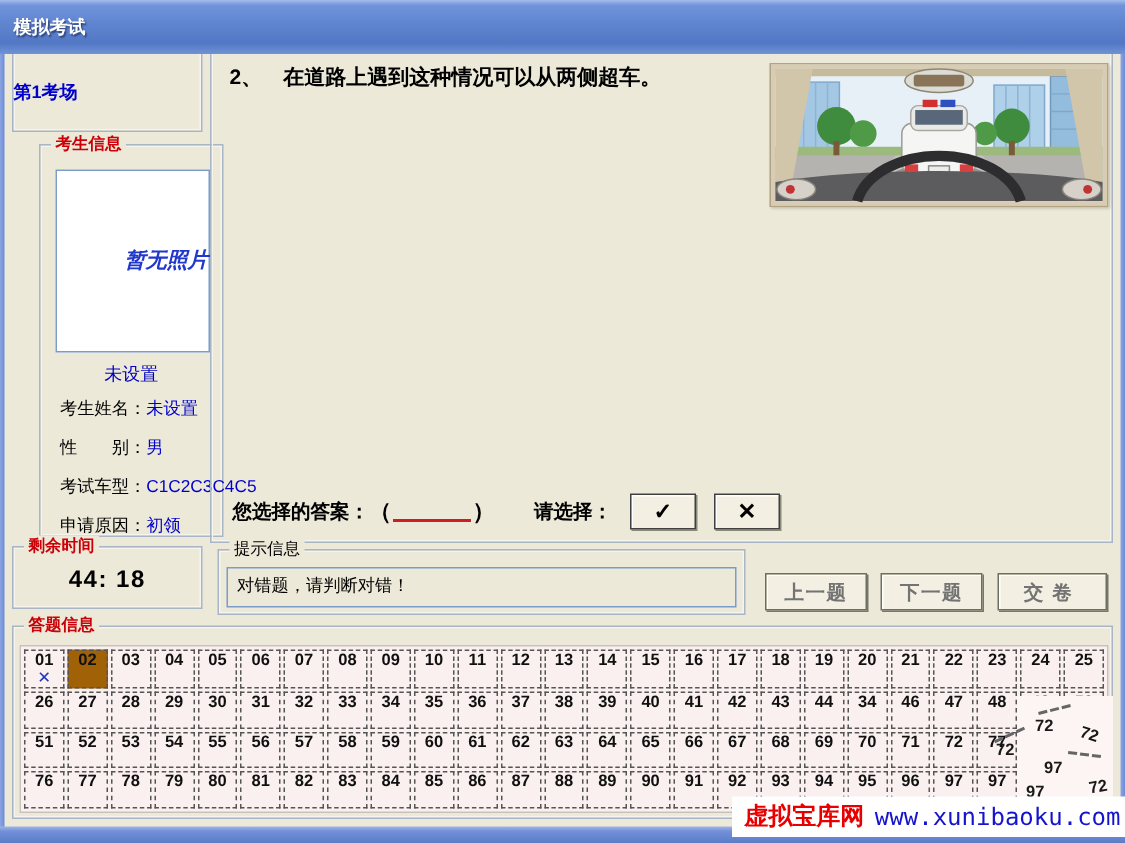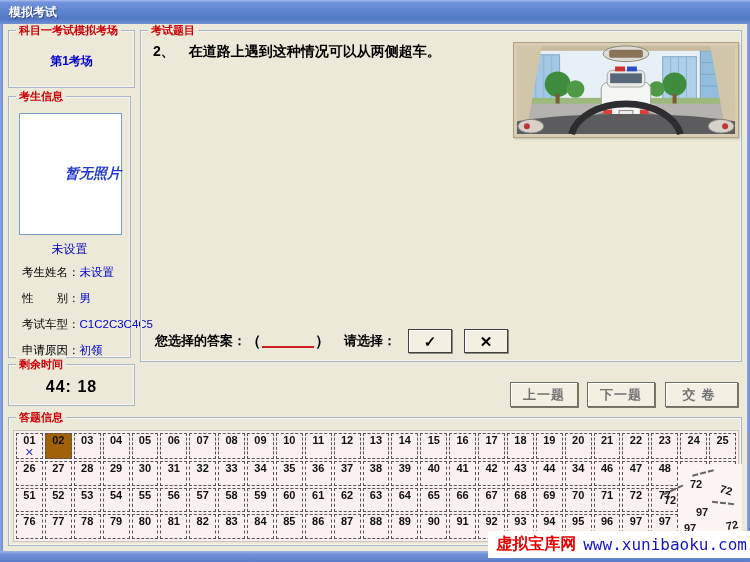--- a/index.html
+++ b/index.html
@@ -1,21 +1,21 @@
 <!DOCTYPE html>
 <html><head>
 <meta charset="utf-8">
 <style>
   *{margin:0;padding:0;box-sizing:border-box}
   html,body{width:750px;height:562px;overflow:hidden;
     font-family:"Liberation Sans","DejaVu Sans",sans-serif;background:#ece9d8}
   .window{position:relative;width:750px;height:562px;background:#ece9d8}
 
   
-  .titlebar{position:absolute;left:0;top:0;right:0;height:24px;
+  .titlebar{position:absolute;left:0;top:0;right:0;height:36px;
     background:linear-gradient(180deg,#a6bcec 0%,#7093da 10%,#5f84d0 45%,#5277c4 80%,#7092d6 100%);
     display:flex;align-items:center;padding-left:9px;z-index:30}
   .titlebar .title{color:#fff;font-weight:bold;font-size:12px;text-shadow:1px 1px 1px #30457c}
   .close-btn{position:absolute;right:5px;top:3px;width:21px;height:18px;border-radius:3px;
     background:linear-gradient(180deg,#e0a4a4,#c06c6c);border:1px solid #f0d6d6;
     color:#fff;font-weight:bold;font-size:12px;line-height:16px;text-align:center;
     box-shadow:inset 0 0 3px #904848;cursor:pointer}
   .border-l,.border-r{position:absolute;top:24px;bottom:0;width:3px;
     background:linear-gradient(90deg,#8ba5e4,#6d8cd4);z-index:25}
   .border-l{left:0}.border-r{right:0}
@@ -23,23 +23,23 @@
     background:linear-gradient(180deg,#9db4e8 0%,#7290d8 30%,#5a7cc8 100%);z-index:25}
 
   
   .gb{position:absolute;border:1px solid #a9b6c5;box-shadow:inset 0 0 0 1px #f6f4ec;background:transparent}
   .gb .gl{position:absolute;top:-8px;left:7px;background:#ece9d8;padding:0 3px;
     font-size:11px;font-weight:bold;white-space:nowrap;line-height:14px}
   .red{color:#cc0008}
 
   
   .gb-room{left:8px;top:30px;width:127px;height:58px}
-  .room-name{position:absolute;left:0;right:0;top:22px;text-align:center;
+  .room-name{position:absolute;left:0;right:0;top:22px;text-align:left;
     color:#0000cc;font-weight:bold;font-size:12px}
-  .gb-cand{left:8px;top:96px;width:123px;height:262px}
+  .gb-cand{left:26px;top:96px;width:123px;height:262px}
   .photo{position:absolute;left:10px;top:16px;width:103px;height:122px;background:#fff;
     border:1px solid #7a9cc8;display:flex;align-items:center;justify-content:flex-end}
   .photo-text{font-family:"DejaVu Serif","Liberation Serif",serif;font-style:italic;
     font-weight:bold;color:#2238cc;font-size:14px}
   .photo-cap{position:absolute;left:0;right:0;top:144px;text-align:center;color:#0000bb;font-size:12px}
   .field{position:absolute;left:13px;right:2px;font-size:11.5px;color:#000;white-space:nowrap}
   .field .fv{color:#0000cc}
   .f0{top:168px}.f1{top:194px}.f2{top:220px}.f3{top:246px}
   .gb-timer{left:8px;top:364px;width:127px;height:42px}
   .timer-val{position:absolute;left:0;right:0;top:13px;text-align:center;
@@ -48,21 +48,21 @@
   
   .gb-question{left:140px;top:30px;width:602px;height:332px}
   .q-line{position:absolute;left:12px;top:12px;font-size:14px;font-weight:bold;color:#000}
   .q-num{margin-right:14px}
   .q-img{position:absolute;left:372px;top:11px;width:226px;height:96px;
     border:1px solid #b0a484;box-shadow:1px 1px 2px #00000030}
   .ans-row{position:absolute;left:14px;top:298px;display:flex;align-items:center;
     font-size:13px;font-weight:bold;color:#000}
   .blank{display:inline-block;width:52px;height:14px;border-bottom:2px solid #cc2020;margin:0 1px}
   .paren{font-size:15px}
-  .choose{margin-left:14px}
+  .choose{margin-left:26px}
   .ans-btn{width:44px;height:24px;margin-left:12px;background:#f3f0e3;
     border:1px solid #404040;box-shadow:1px 1px 0 #8a8a7a, inset 1px 1px 0 #fff;
     font-size:15px;font-weight:bold;text-align:center;line-height:21px;cursor:pointer}
 
   
   .gb-hint{left:145px;top:366px;width:352px;height:44px}
   .gb-hint .gl{font-weight:normal;color:#000}
   .hint-box{position:absolute;left:5px;top:11px;right:5px;bottom:4px;border:1px solid #7a9cc8;
     font-size:11.5px;color:#000;padding:4px 6px;background:transparent}
   .nav-btn{position:absolute;top:382px;height:25px;background:#f3f0e3;
@@ -200,20 +200,26 @@
       <span>您选择的答案：</span>
       <span class="paren">（</span>
       <span class="blank"></span>
       <span class="paren">）</span>
       <span class="choose">请选择：</span>
       <button class="ans-btn">✓</button>
       <button class="ans-btn">✕</button>
     </div>
   </div>
 
+  <div class="gb gb-hint">
+    <span class="gl">提示信息</span>
+    <div class="hint-box">
+      <span>对错题，请判断对错！</span>
+    </div>
+  </div>
 
   <button class="nav-btn btn-prev">上一题</button>
   <button class="nav-btn btn-next">下一题</button>
   <button class="nav-btn btn-submit">交卷</button>
 
   <div class="gb gb-answers">
     <span class="gl red">答题信息</span>
     <div class="grid-box">
       <div class="agrid">
           <div class="cell">

